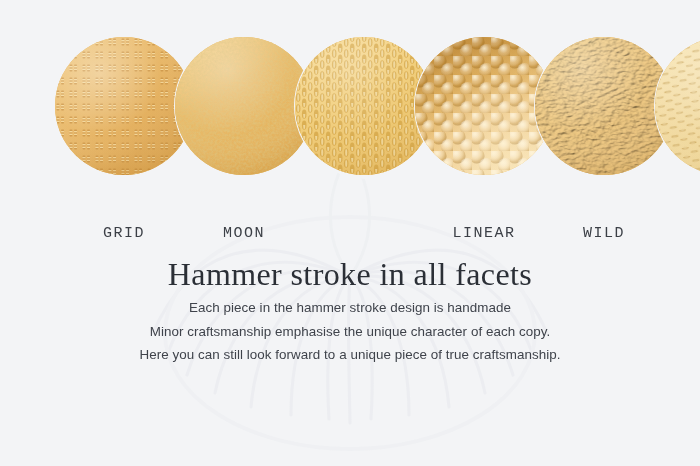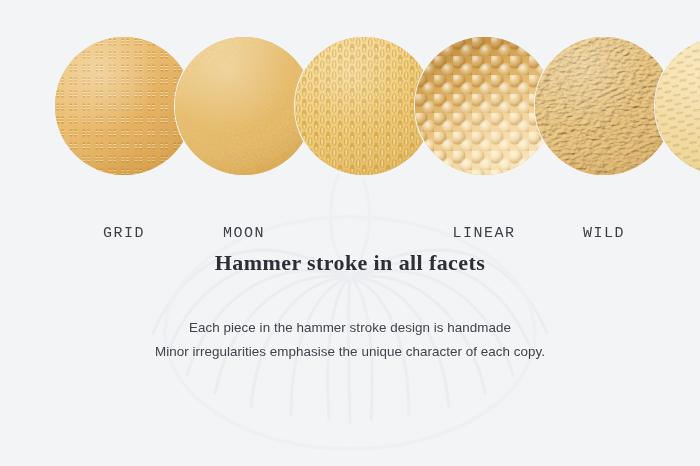--- a/index.html
+++ b/index.html
@@ -90,39 +90,38 @@
   }
 
   
   .headline {
     position: absolute;
     left: 0;
     top: 236px;
     width: 700px;
     text-align: center;
     font-family: "Liberation Serif", "DejaVu Serif", serif;
-    font-size: 22px;
-    font-weight: 700;
+    font-size: 32px;
+    font-weight: 400;
     color: #2b2f36;
     letter-spacing: 0.4px;
     line-height: 1.1;
   }
 
   .body-copy {
     position: absolute;
     left: 0;
     top: 296px;
     width: 700px;
     text-align: center;
     font-family: "Liberation Sans", sans-serif;
     font-size: 13.4px;
     line-height: 23.6px;
     color: #3f434b;
     letter-spacing: 0.05px;
-    margin-top: 20px;
   }
   .body-copy .line { display: block; white-space: nowrap; }
 </style>
 </head>
 <body>
 
 <div id="stage">
 
   <svg class="watermark" viewBox="0 0 430 330" xmlns="http://www.w3.org/2000/svg" aria-hidden="true">
     <g stroke="#e7e9ed" fill="none" stroke-width="3.2" stroke-linecap="round">
@@ -347,16 +346,17 @@
 
       <div class="swatch-label">RICE</div>
     </div>
 
   </div>
 
   <h1 class="headline">Hammer stroke in all facets</h1>
 
   <div class="body-copy">
     <span class="line">Each piece in the hammer stroke design is handmade</span>
-    <span class="line">Minor irregularities emphasise the unique character of each copy.</span>
+    <span class="line">Minor craftsmanship emphasise the unique character of each copy.</span>
+    <span class="line">Here you can still look forward to a unique piece of true craftsmanship.</span>
   </div>
 
 </div>
 
 </body></html>

